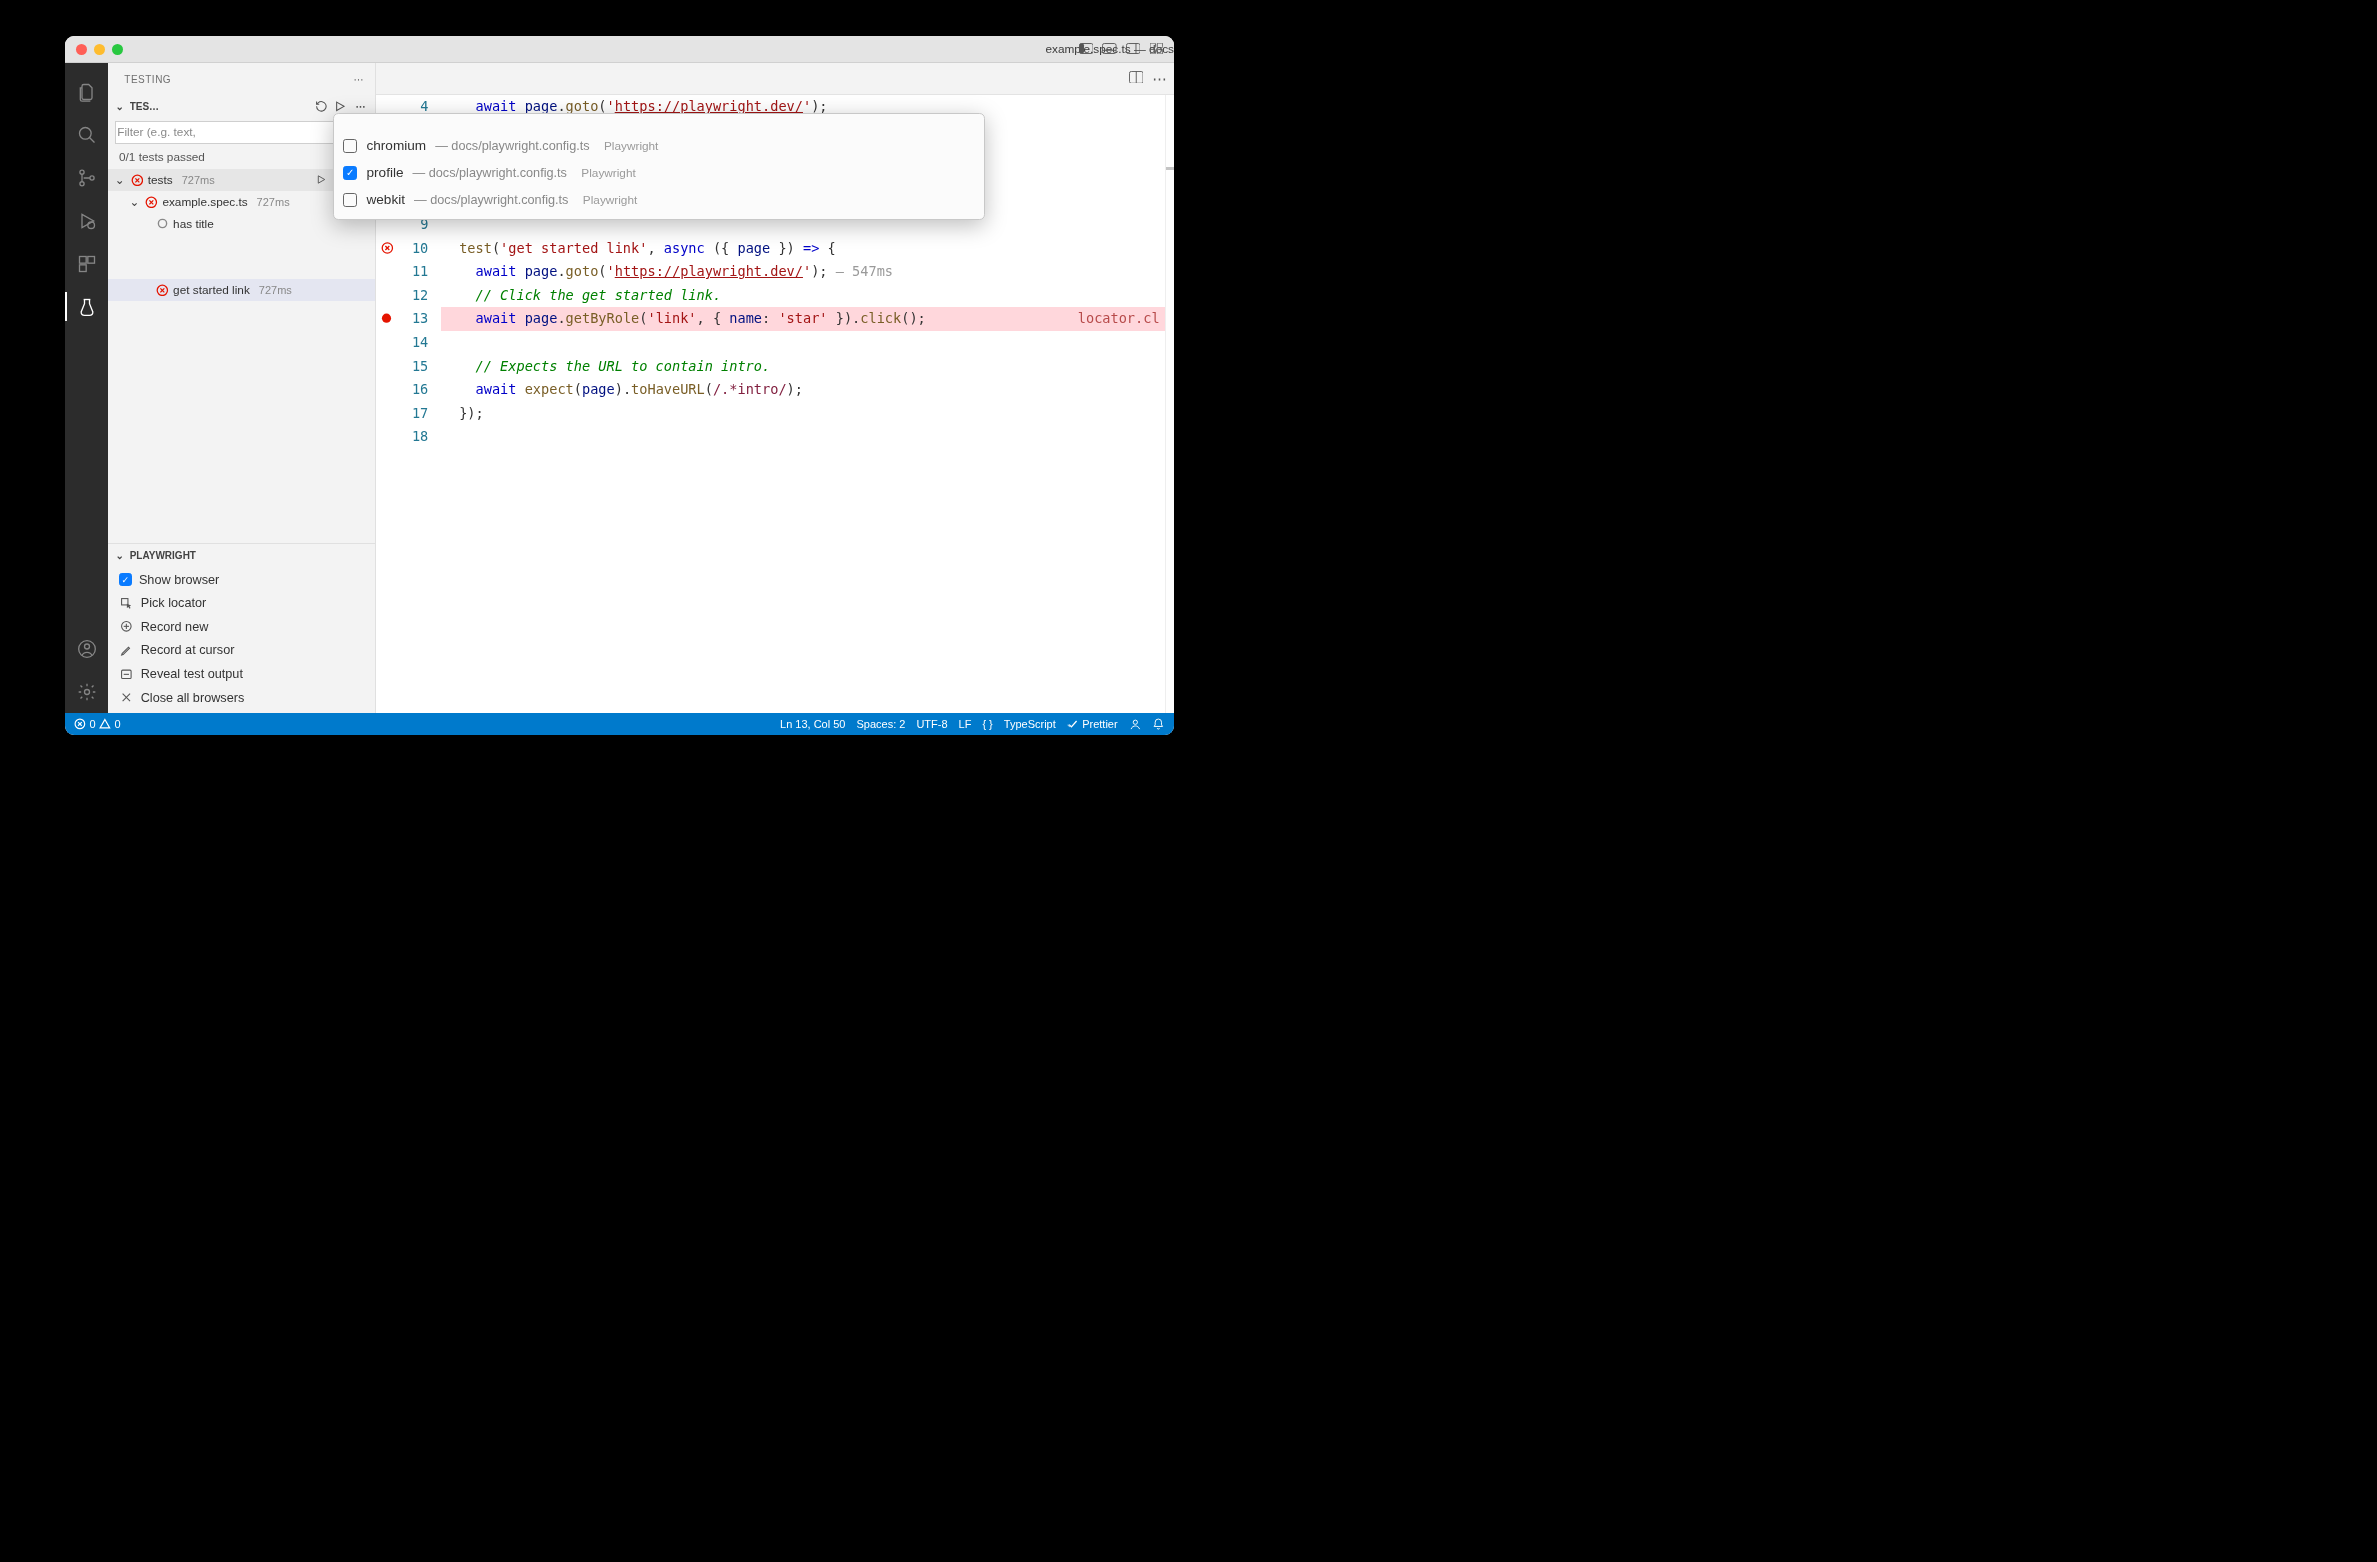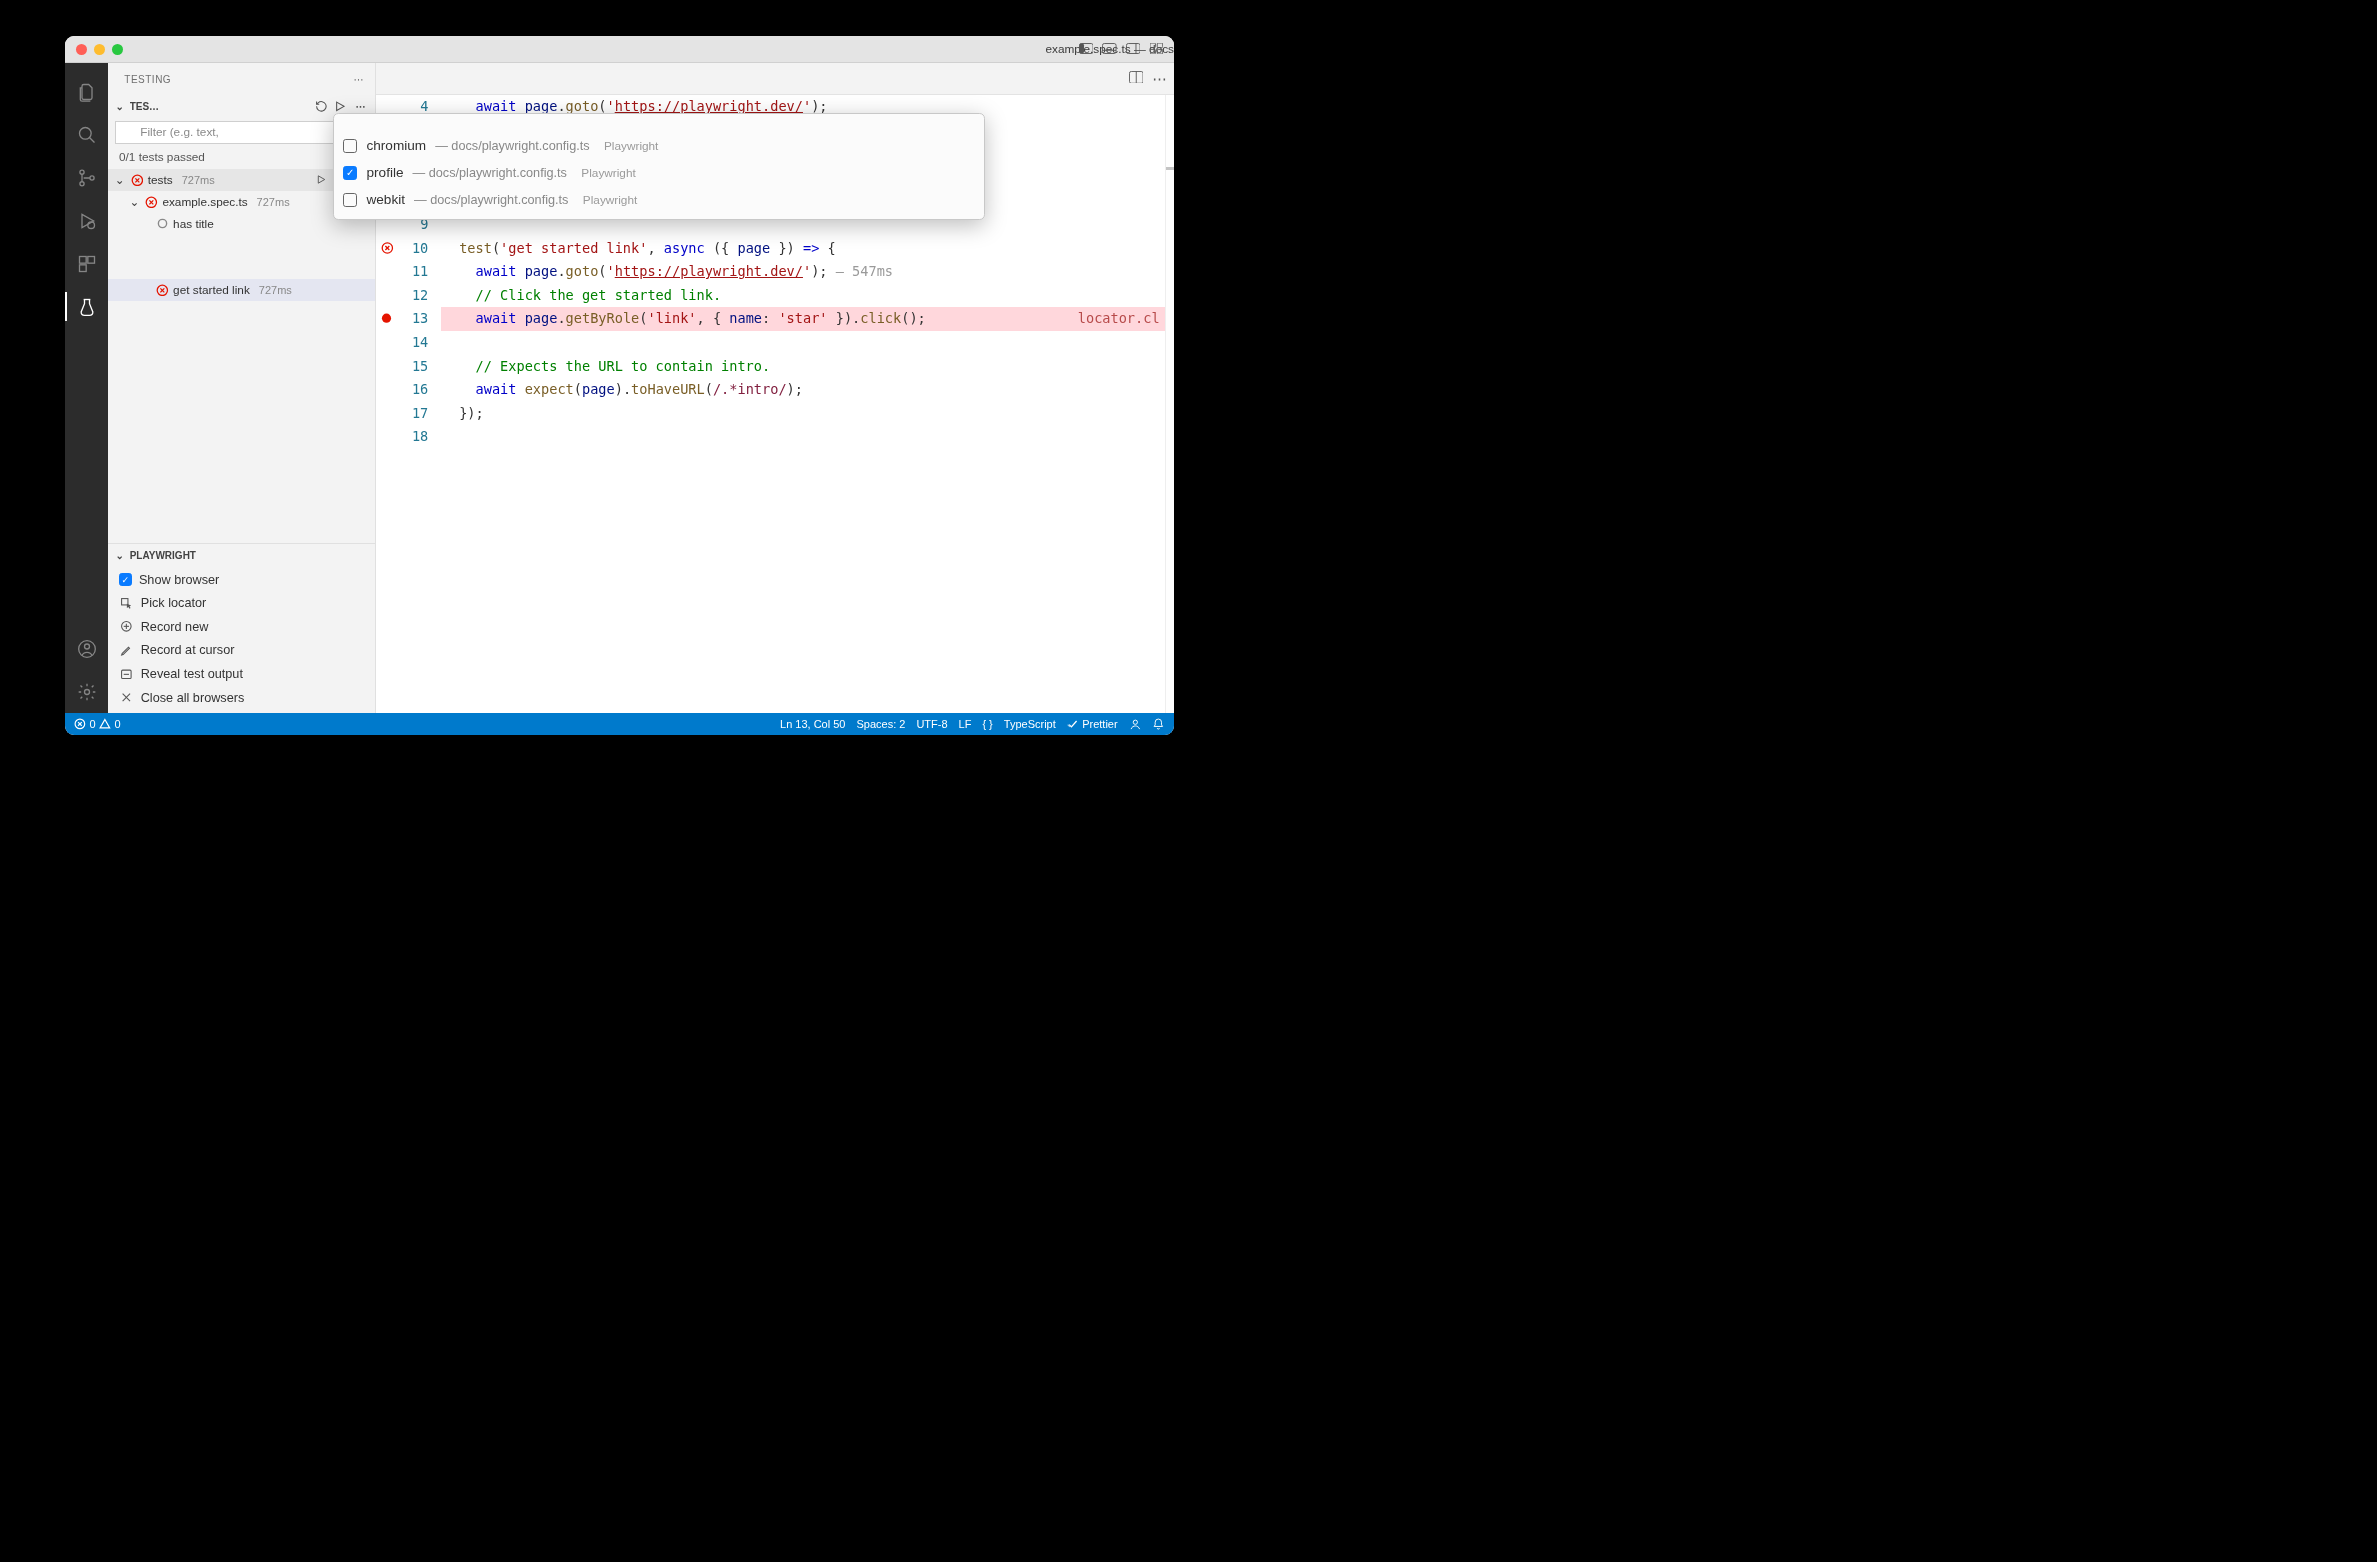--- a/index.html
+++ b/index.html
@@ -22,21 +22,21 @@
   .ab-spacer { flex:1; }
   
   .sidebar { width:268px; background:#f3f3f3; border-right:0.9px solid #e0e0e0; display:flex; flex-direction:column; overflow:hidden; }
   .sb-header { height:32px; display:flex; align-items:center; padding:0 11px 0 16.3px; font-size:10px; letter-spacing:0.5px; color:#6f6f6f; }
   .sb-header-actions { margin-left:auto; display:flex; gap:5.4px; color:#555; }
   .sb-section-hdr { height:22px; display:flex; align-items:center; padding:0 5.4px 0 5.4px; font-size:10px; font-weight:700; color:#424242; gap:3.6px; }
   .sb-section-hdr .grow { flex:1; white-space:nowrap; overflow:hidden; text-overflow:ellipsis; }
   .sb-section-hdr .hdr-actions { display:flex; gap:1.8px; }
   .hdr-btn { width:18px; height:18px; display:flex; align-items:center; justify-content:center; color:#555; }
   .filter { margin:3.6px 7.2px 5.4px 7.2px; }
-  .filter input { width:100%; height:23.6px; border:0.9px solid #cfcfcf; background:#fff; padding:0 24px; font-size:11.8px; color:#333; }
+  .filter input { width:100%; height:23.6px; border:0.9px solid #cfcfcf; background:#fff; padding:0 1px; font-size:11.8px; color:#333; }
   .filter input::placeholder { color:#8a8a8a; }
   .tests-status { padding:0 11px 5.4px 11px; font-size:11.8px; color:#555; }
   .tree { font-size:11.8px; }
   .tree-row { height:22px; display:flex; align-items:center; padding-right:5.4px; gap:3.6px; white-space:nowrap; }
   .tree-row.hover { background:#e6e6e6; }
   .tree-row.sel { background:#e4e6f1;margin-top:44px; }
   .tw { width:12.7px; display:flex; justify-content:center; color:#444; }
   .stat { width:14.5px; display:flex; justify-content:center; align-items:center; }
   .stat svg { display:block; }
   .ms { color:#888; font-size:11px; margin-left:5.4px; }
@@ -51,21 +51,21 @@
   .editor-area { flex:1; display:flex; flex-direction:column; min-width:0; }
   .tabbar { height:32px; background:#f3f3f3; border-bottom:0.9px solid #e3e3e3; display:flex; align-items:center; padding-right:7.2px; }
   .tabbar .right { margin-left:auto; display:flex; gap:9px; color:#555; }
   .editor { flex:1; display:flex; font-family: "SF Mono","Menlo","Consolas",monospace; font-size:13.6px; line-height:23.6px; overflow:hidden; }
   .gut { width:65px; text-align:right; color:#237893; padding-right:12.7px; position:relative; }
   .gut .gl { height:23.6px; position:relative; }
   .glyph { position:absolute; left:5.4px; top:50%; transform:translateY(-50%); width:12.7px; height:12.7px; }
   .code { flex:1; white-space:pre; overflow:hidden; position:relative; }
   .cl { height:23.6px; padding-left:1.8px; }
   .cl.err { background:#ffd7dc; }
-  .tok-kw { color:#0000c8; } .tok-str{color:#a31515;} .tok-str-u{color:#a31515; text-decoration:underline;} .tok-cmt{color:#008000;} .tok-fn{color:#795e26;} .tok-rx{color:#811f3f;} .tok-id{color:#001080;}
+  .tok-kw { color:#0000c8; } .tok-str{color:#a31515;} .tok-str-u{color:#a31515; text-decoration:underline;} .tok-cmt{color:#008000;font-style:italic;} .tok-fn{color:#795e26;} .tok-rx{color:#811f3f;} .tok-id{color:#001080;}
   .ann { color:#9a9a9a; }
   .err-msg { color:#b74a4a; position:absolute; right:5.4px; }
   .minimap { width:9px; background:#fefefe; border-left:0.9px solid #eee; position:relative;}
   .minimap .mm-mark { position:absolute; left:0; right:0; height:2.7px; background:#c4c4c4; }
   
   .statusbar { height:22px; background:#007acc; color:#fff; display:flex; align-items:center; font-size:11px; padding:0 9px; gap:12.7px; }
   .statusbar .sb-left, .statusbar .sb-right { display:flex; align-items:center; gap:11px; }
   .statusbar .sb-right { margin-left:auto; }
   .sb-item { display:flex; align-items:center; gap:3.6px; }
   

